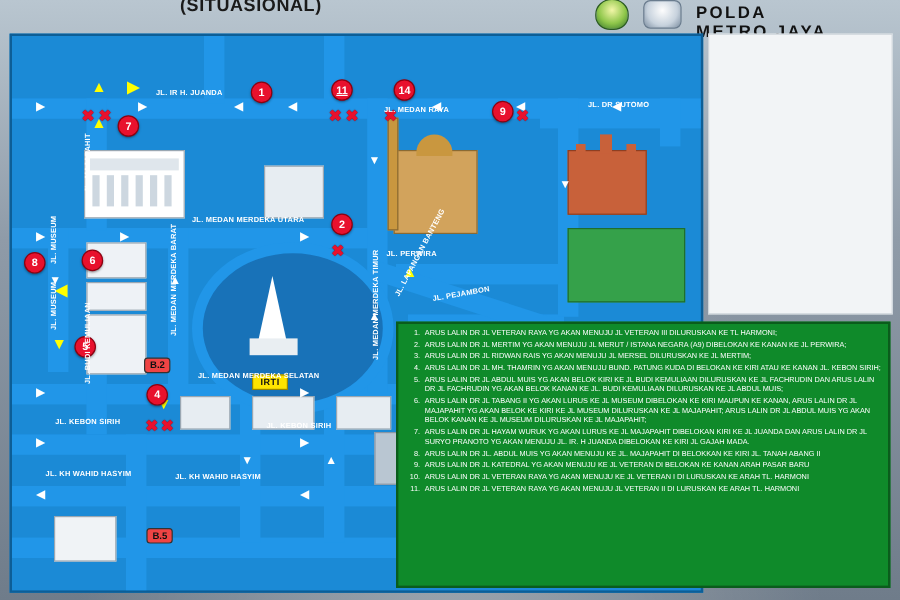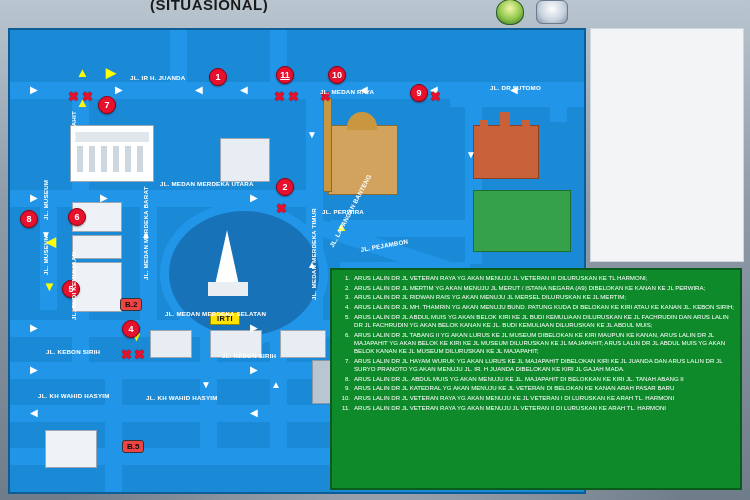--- a/index.html
+++ b/index.html
@@ -105,20 +105,21 @@
 <div class="bg-blur"></div>
 
 <div class="header">
   <div class="hdr-title">(SITUASIONAL)</div>
   <div class="logo logo1">
       <div class="logo-badge"></div>
     </div>
   <div class="logo logo2">
       <div class="logo-badge2"></div>
     </div>
+  <div class="hdr-right">POLDA METRO JAYA</div>
 </div>
 
 <div class="right-blank"></div>
 
 <div class="map">
 
   <div class="road road-h" style="left:0;top:52px;width:574px;"></div>
   <div class="road road-h" style="left:0;top:160px;width:300px;"></div>
   <div class="road road-h" style="left:0;top:290px;width:320px;"></div>
   <div class="road road-h" style="left:0;top:332px;width:330px;"></div>
@@ -219,21 +220,21 @@
   <div class="xmark" style="left:264px;top:60px;">✖</div>
   <div class="xmark" style="left:278px;top:60px;">✖</div>
   <div class="xmark" style="left:310px;top:60px;">✖</div>
   <div class="xmark" style="left:420px;top:60px;">✖</div>
   <div class="xmark" style="left:266px;top:172px;">✖</div>
   <div class="xmark" style="left:111px;top:318px;">✖</div>
   <div class="xmark" style="left:124px;top:318px;">✖</div>
 
   <div class="marker" style="left:199px;top:38px;">1</div>
   <div class="marker" style="left:266px;top:36px;text-decoration:underline;">11</div>
-  <div class="marker" style="left:318px;top:36px;">10</div>
+  <div class="marker" style="left:318px;top:36px;">14</div>
   <div class="marker" style="left:400px;top:54px;">9</div>
   <div class="marker" style="left:88px;top:66px;">7</div>
   <div class="marker" style="left:266px;top:148px;">2</div>
   <div class="marker" style="left:10px;top:180px;">8</div>
   <div class="marker" style="left:58px;top:178px;">6</div>
   <div class="marker" style="left:52px;top:250px;">5</div>
   <div class="marker" style="left:112px;top:290px;">4</div>
 
   <div class="bmark" style="left:110px;top:268px;">B.2</div>
   <div class="bmark" style="left:112px;top:410px;">B.5</div>

